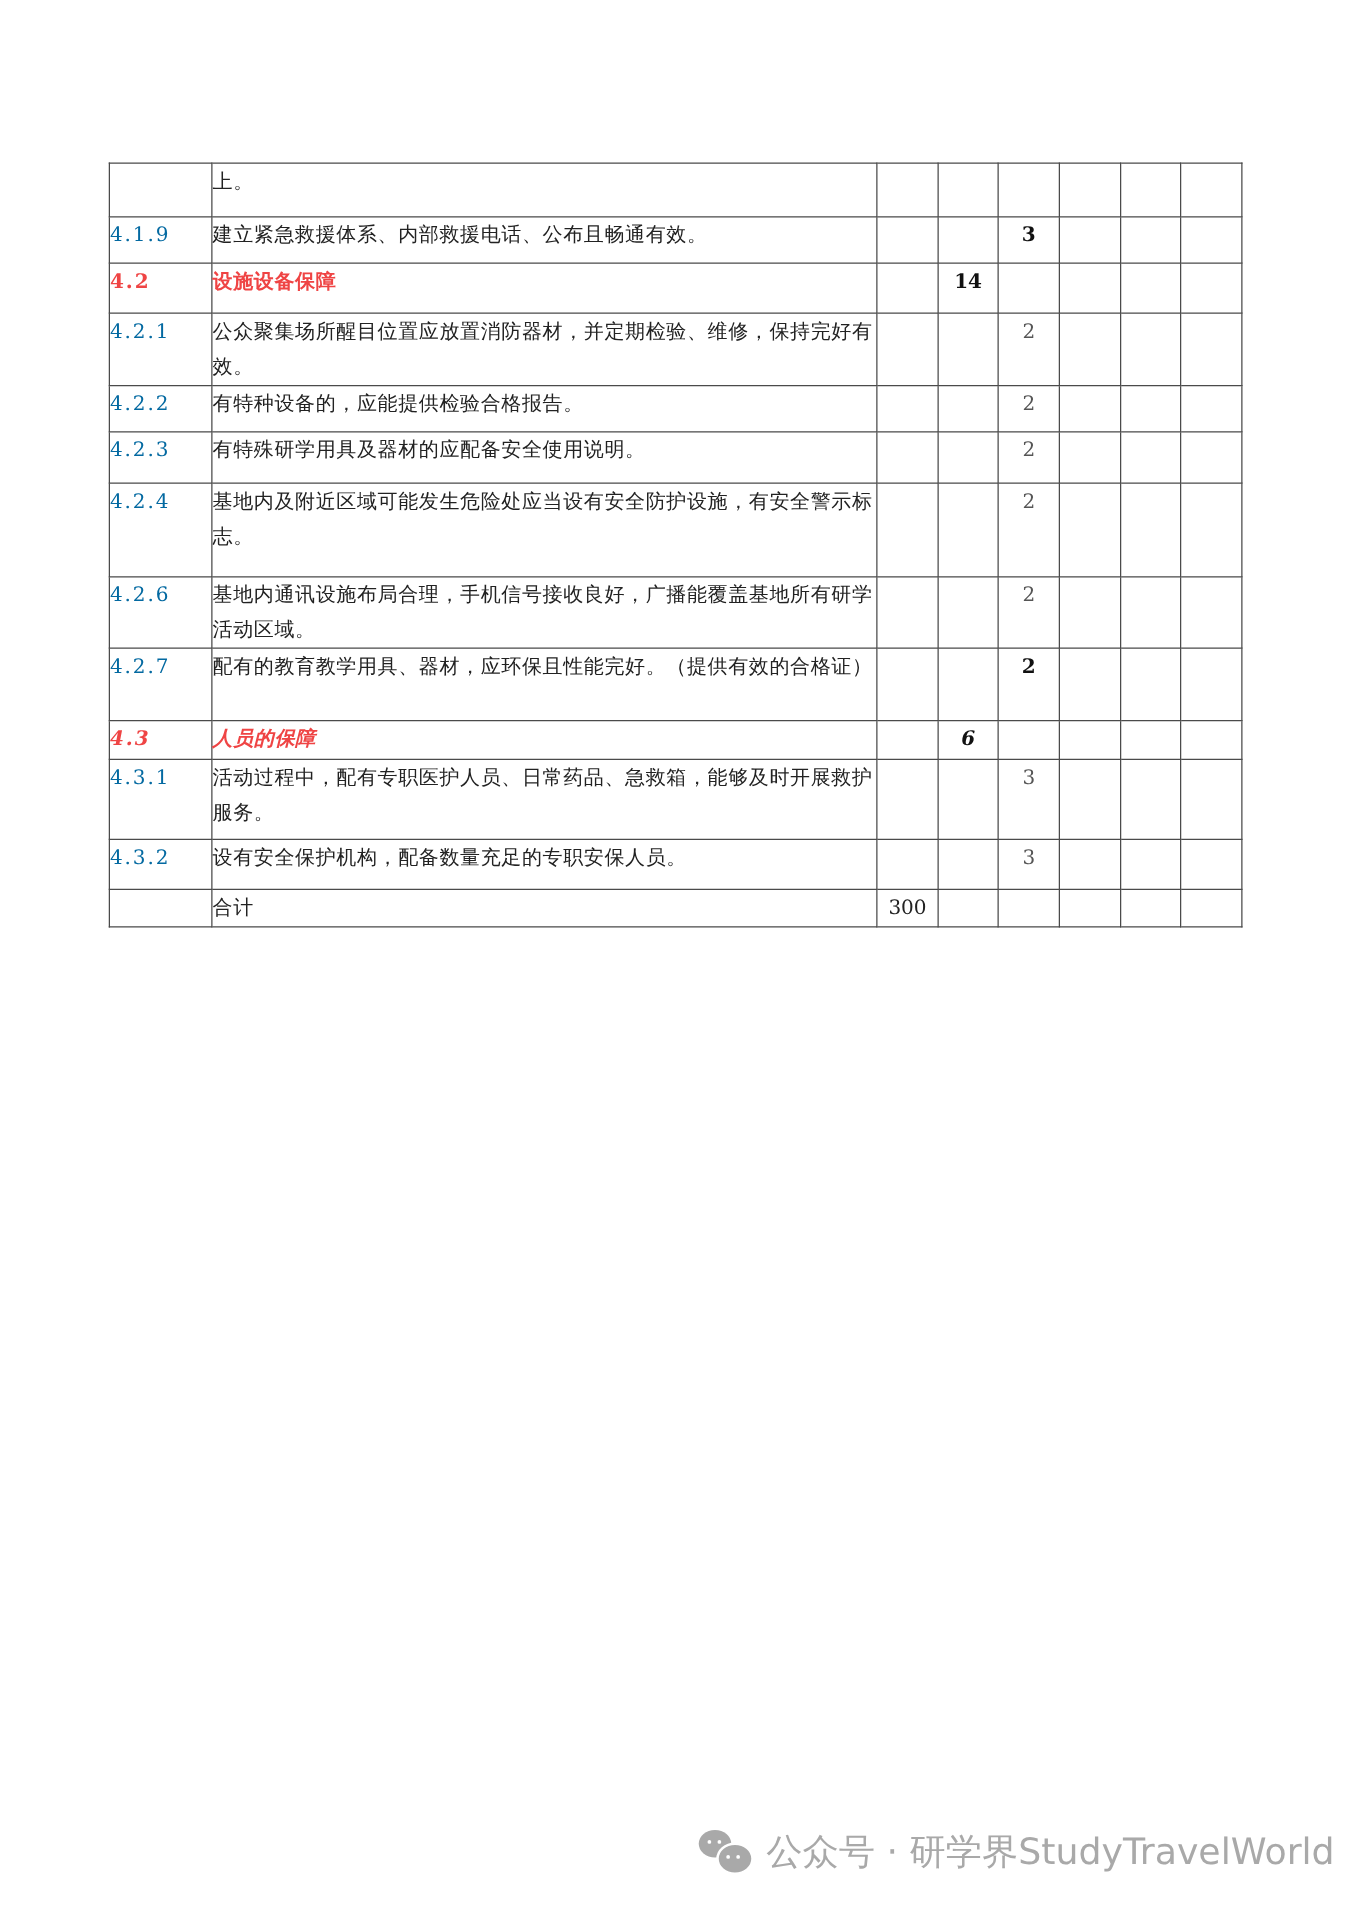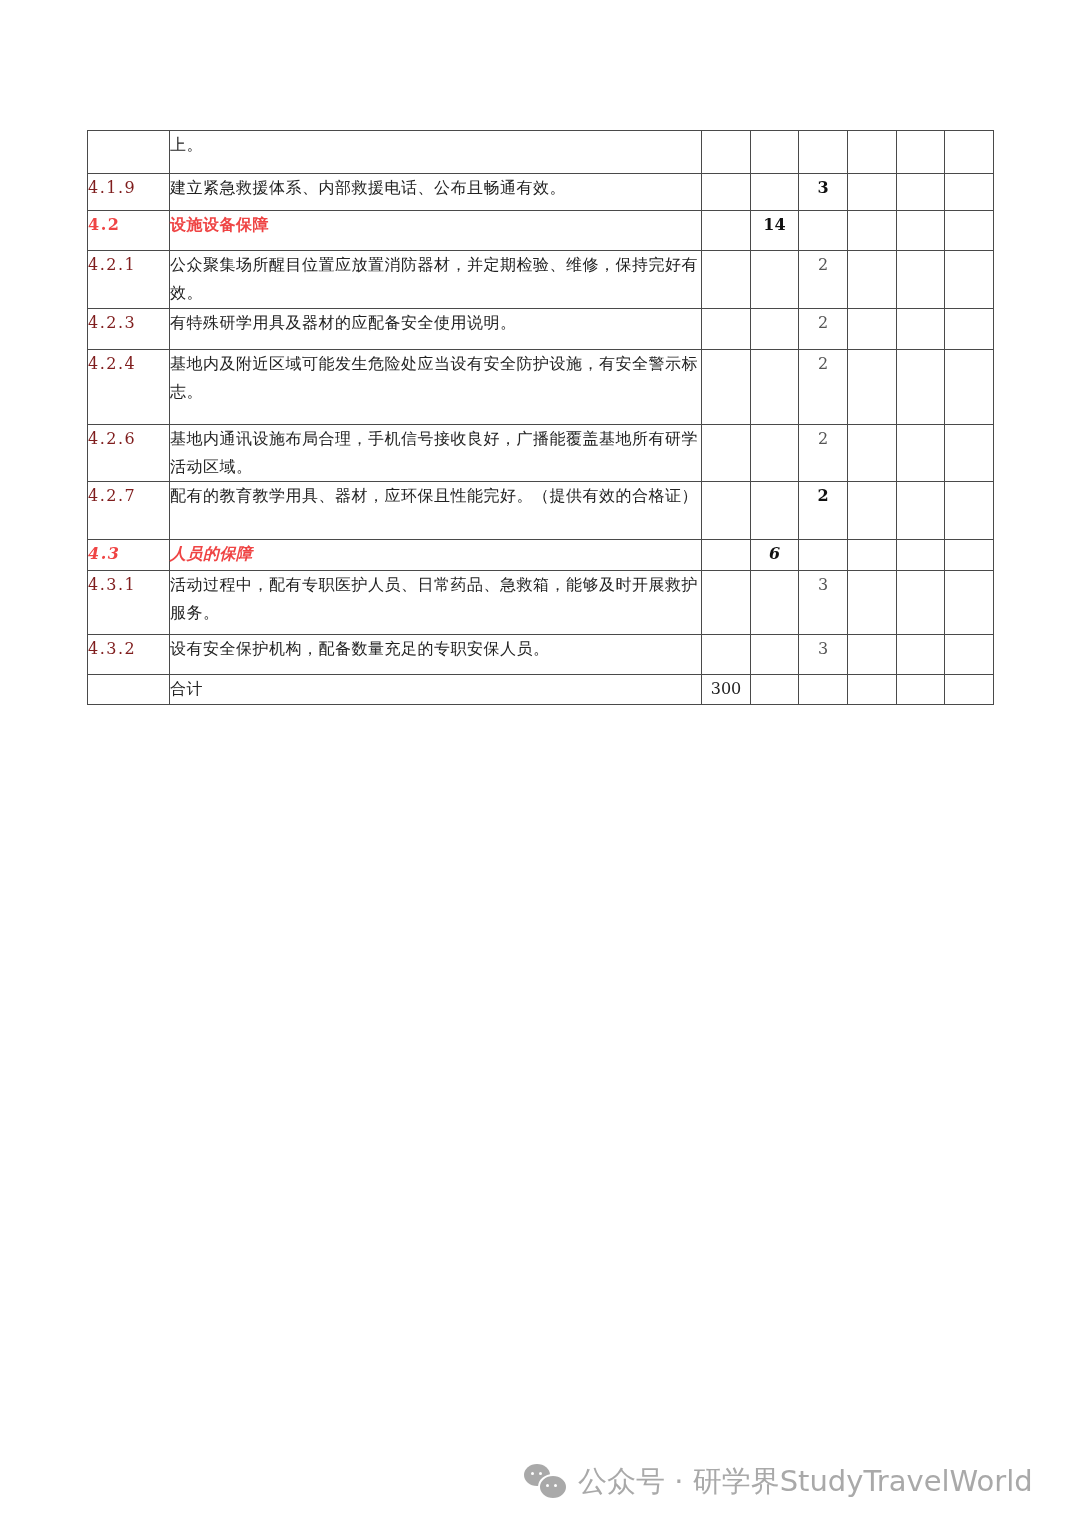--- a/index.html
+++ b/index.html
@@ -1,27 +1,27 @@
 <!DOCTYPE html>
 <html><head>
 <meta charset="utf-8">
 <style>
   html, body { margin: 0; padding: 0; background: #ffffff; }
   body { width: 1080px; height: 1528px; position: relative; overflow: hidden;
          font-family: "DejaVu Serif", "Liberation Serif", serif; color: #222; }
   .page { position: absolute; left: 0; top: 0; width: 1080px; height: 1528px; background: #fff; }
   table.grid { position: absolute; left: 87px; top: 130px; border-collapse: collapse; table-layout: fixed; }
   table.grid td { border: 1.3px solid #4a4a4a; padding: 0; vertical-align: top; font-size: 16px; line-height: 28px; }
-  td.code { padding-left: 2px; padding-top: 1px; color: #7f1d1d; font-family: "DejaVu Serif", serif; letter-spacing: 1.5px; font-size: 15px; }
+  td.code { padding-left: 2px; padding-top: 1px; color: #0369a1; font-family: "DejaVu Serif", serif; letter-spacing: 1.5px; font-size: 15px; }
   td.desc { padding-left: 3px; padding-right: 2px; padding-top: 1px; letter-spacing: 0.5px; }
   td.num { text-align: center; padding-top: 2px; font-size: 16px; }
   tr.section td.code, tr.section td.desc { font-weight: bold; color: #ef4444; }
   .bold-num { font-weight: bold; color: #111; }
   .light-num { color: #555; }
-  .footer { position: absolute; left: 524px; top: 1462px; height: 40px; display: flex; align-items: center;
+  .footer { position: absolute; left: 559px; top: 1462px; height: 40px; display: flex; align-items: center;
             color: #a9a9a9; font-family: "DejaVu Sans", sans-serif; font-size: 29px; }
   .wx-icon { width: 42px; height: 36px; position: relative; margin-right: 12px; }
   .wx-icon .b1 { position: absolute; left: 0; top: 0; width: 26px; height: 22px; background: #a9a9a9; border-radius: 50%; }
   .wx-icon .b2 { position: absolute; left: 14px; top: 10px; width: 26px; height: 22px; background: #a9a9a9; border-radius: 50%; border: 2px solid #fff; }
   .wx-icon .e { position: absolute; width: 3px; height: 3px; background: #fff; border-radius: 50%; }
 </style>
 </head>
 <body>
 
 <div class="page">
@@ -63,20 +63,30 @@
           <td class="num bold-num"></td>
           <td class="num bold-num">14</td>
           <td class="num bold-num"></td>
           <td class="num bold-num"></td>
           <td class="num bold-num"></td>
           <td class="num bold-num"></td>
         </tr>
         <tr class="item" style="height: 58px;">
           <td class="code">4.2.1</td>
           <td class="desc">公众聚集场所醒目位置应放置消防器材，并定期检验、维修，保持完好有效。</td>
+          <td class="num light-num"></td>
+          <td class="num light-num"></td>
+          <td class="num light-num">2</td>
+          <td class="num light-num"></td>
+          <td class="num light-num"></td>
+          <td class="num light-num"></td>
+        </tr>
+        <tr class="item" style="height: 37px;">
+          <td class="code">4.2.2</td>
+          <td class="desc">有特种设备的，应能提供检验合格报告。</td>
           <td class="num light-num"></td>
           <td class="num light-num"></td>
           <td class="num light-num">2</td>
           <td class="num light-num"></td>
           <td class="num light-num"></td>
           <td class="num light-num"></td>
         </tr>
         <tr class="item" style="height: 41px;">
           <td class="code">4.2.3</td>
           <td class="desc">有特殊研学用具及器材的应配备安全使用说明。</td>

